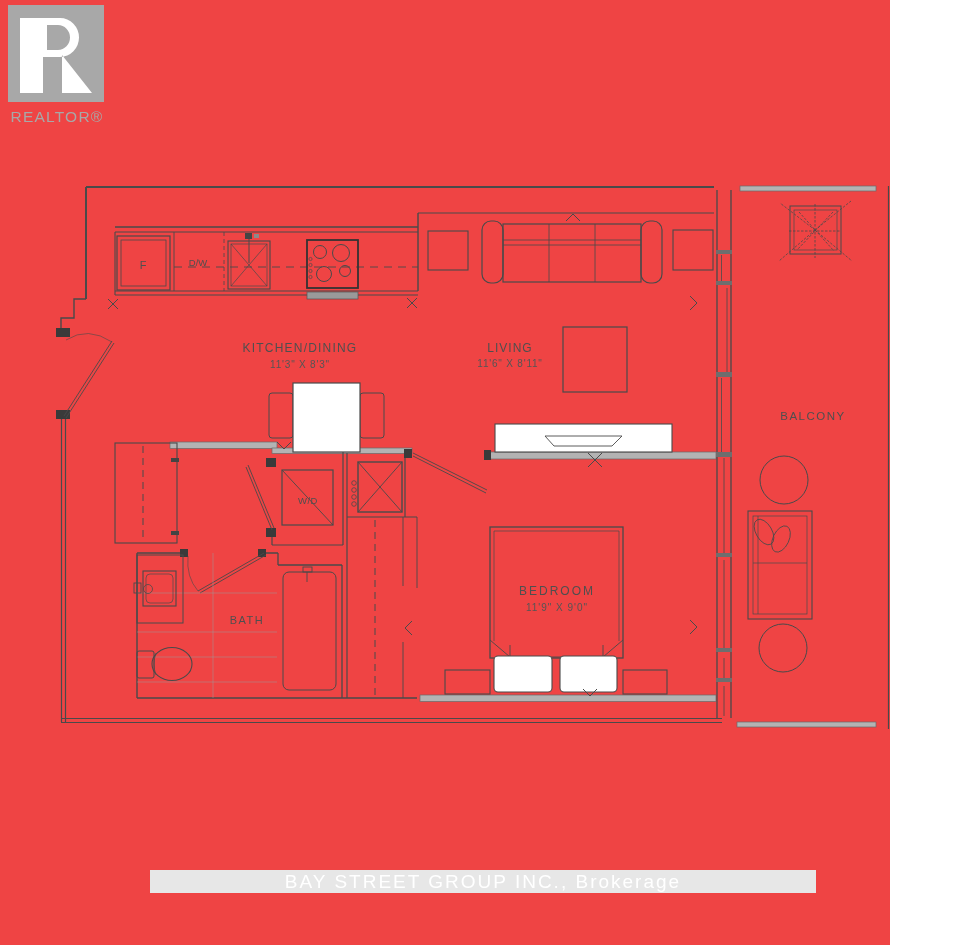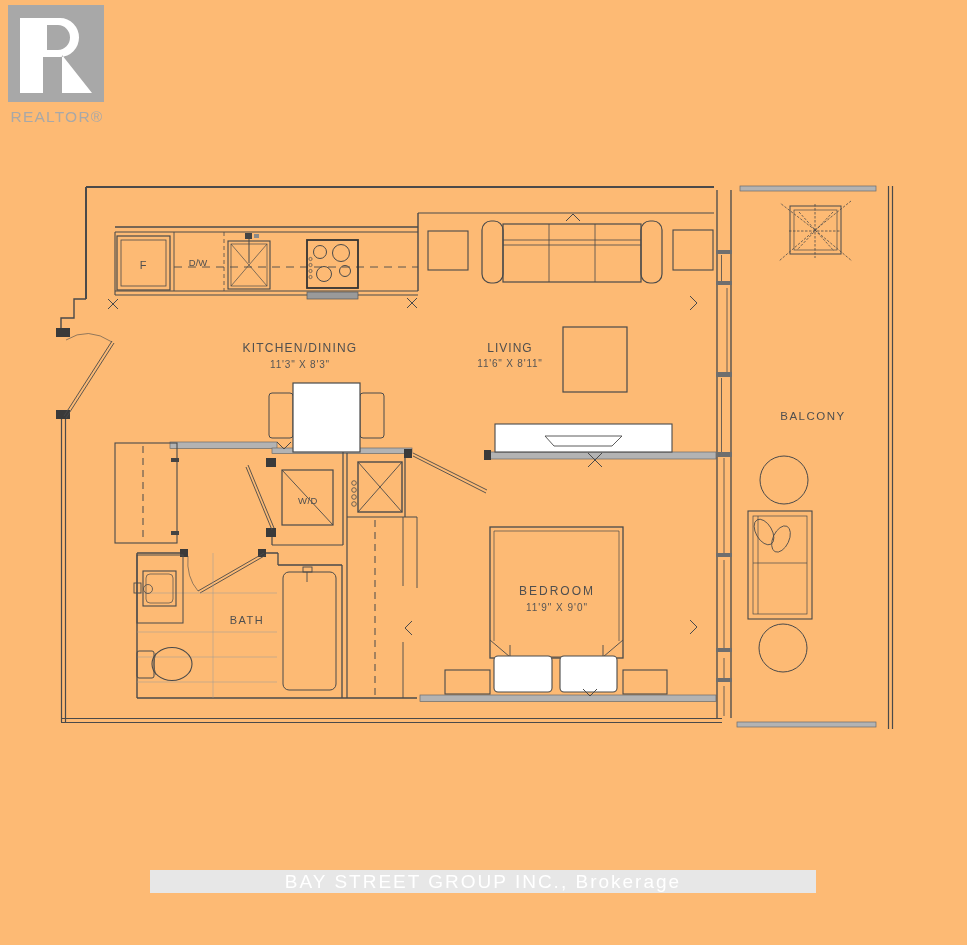--- a/index.html
+++ b/index.html
@@ -1,16 +1,16 @@
 <!DOCTYPE html>
 <html><head>
 <meta charset="utf-8">
 <style>
   html,body{margin:0;padding:0;background:#fff;}
-  .page{width:967px;height:945px;background:#fdba74;position:relative;overflow:hidden;
+  .page{width:890px;height:945px;background:#ef4444;position:relative;overflow:hidden;
         font-family:"Liberation Sans", sans-serif;}
   svg text{font-family:"Liberation Sans", sans-serif;}
   .room-label{fill:#4f4f4f;font-size:12px;letter-spacing:1.2px;}
   .room-dims{fill:#555;font-size:10px;letter-spacing:0.8px;}
   .small-label{fill:#4f4f4f;}
 </style>
 </head>
 <body>
 
 <div class="page">

